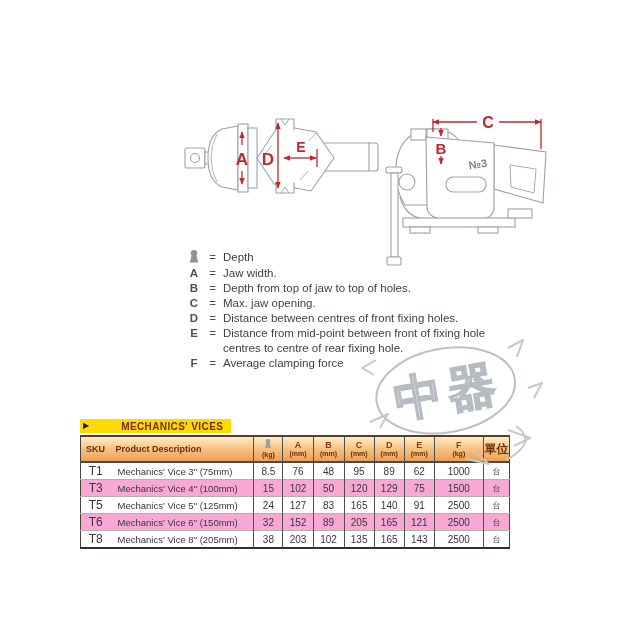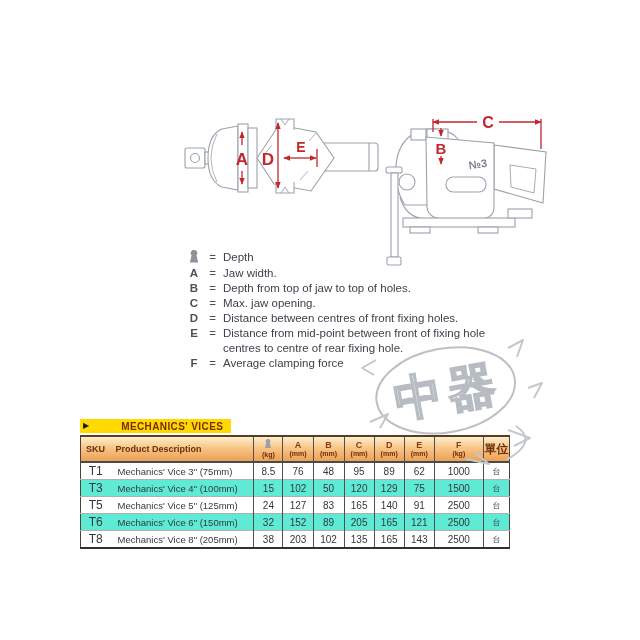--- a/index.html
+++ b/index.html
@@ -32,21 +32,21 @@
              color:#6b2e0d;font-weight:700;font-size:9px;height:22px;padding:1px 0;
              vertical-align:middle;border-bottom:2px solid #4a4a4a;}
   table.spec thead th .dim{font-size:9px;color:#8a3a14;line-height:9px;}
   table.spec thead th .unit{font-size:7px;font-weight:700;color:#6b2e0d;line-height:8px;}
   table.spec th.h-sku,table.spec th.h-desc{text-align:left;padding-left:5px;font-size:9px;}
   table.spec th.h-cn{font-size:12px;}
   table.spec thead th:nth-child(n+3),table.spec tbody td:nth-child(n+3){border-left:1px solid #4f4f4f;}
   table.spec tbody td{font-size:10px;color:#33383d;text-align:center;height:12px;
              padding:1px 2px;border-top:1px solid #b0b0b0;}
   table.spec tbody tr:first-child td{border-top:none;}
-  table.spec tbody tr.alt{background:#5eead4;}
+  table.spec tbody tr.alt{background:#f9a8d4;}
   table.spec td.c-sku{font-size:12px;}
   table.spec td.c-desc{text-align:left;padding-left:7px;font-size:9.5px;white-space:nowrap;overflow:hidden;}
   table.spec td.c-unit{font-size:8px;color:#3c4146;}
 
   
   .watermark{position:absolute;left:356px;top:330px;pointer-events:none;}
 </style>
 </head>
 <body>
 

